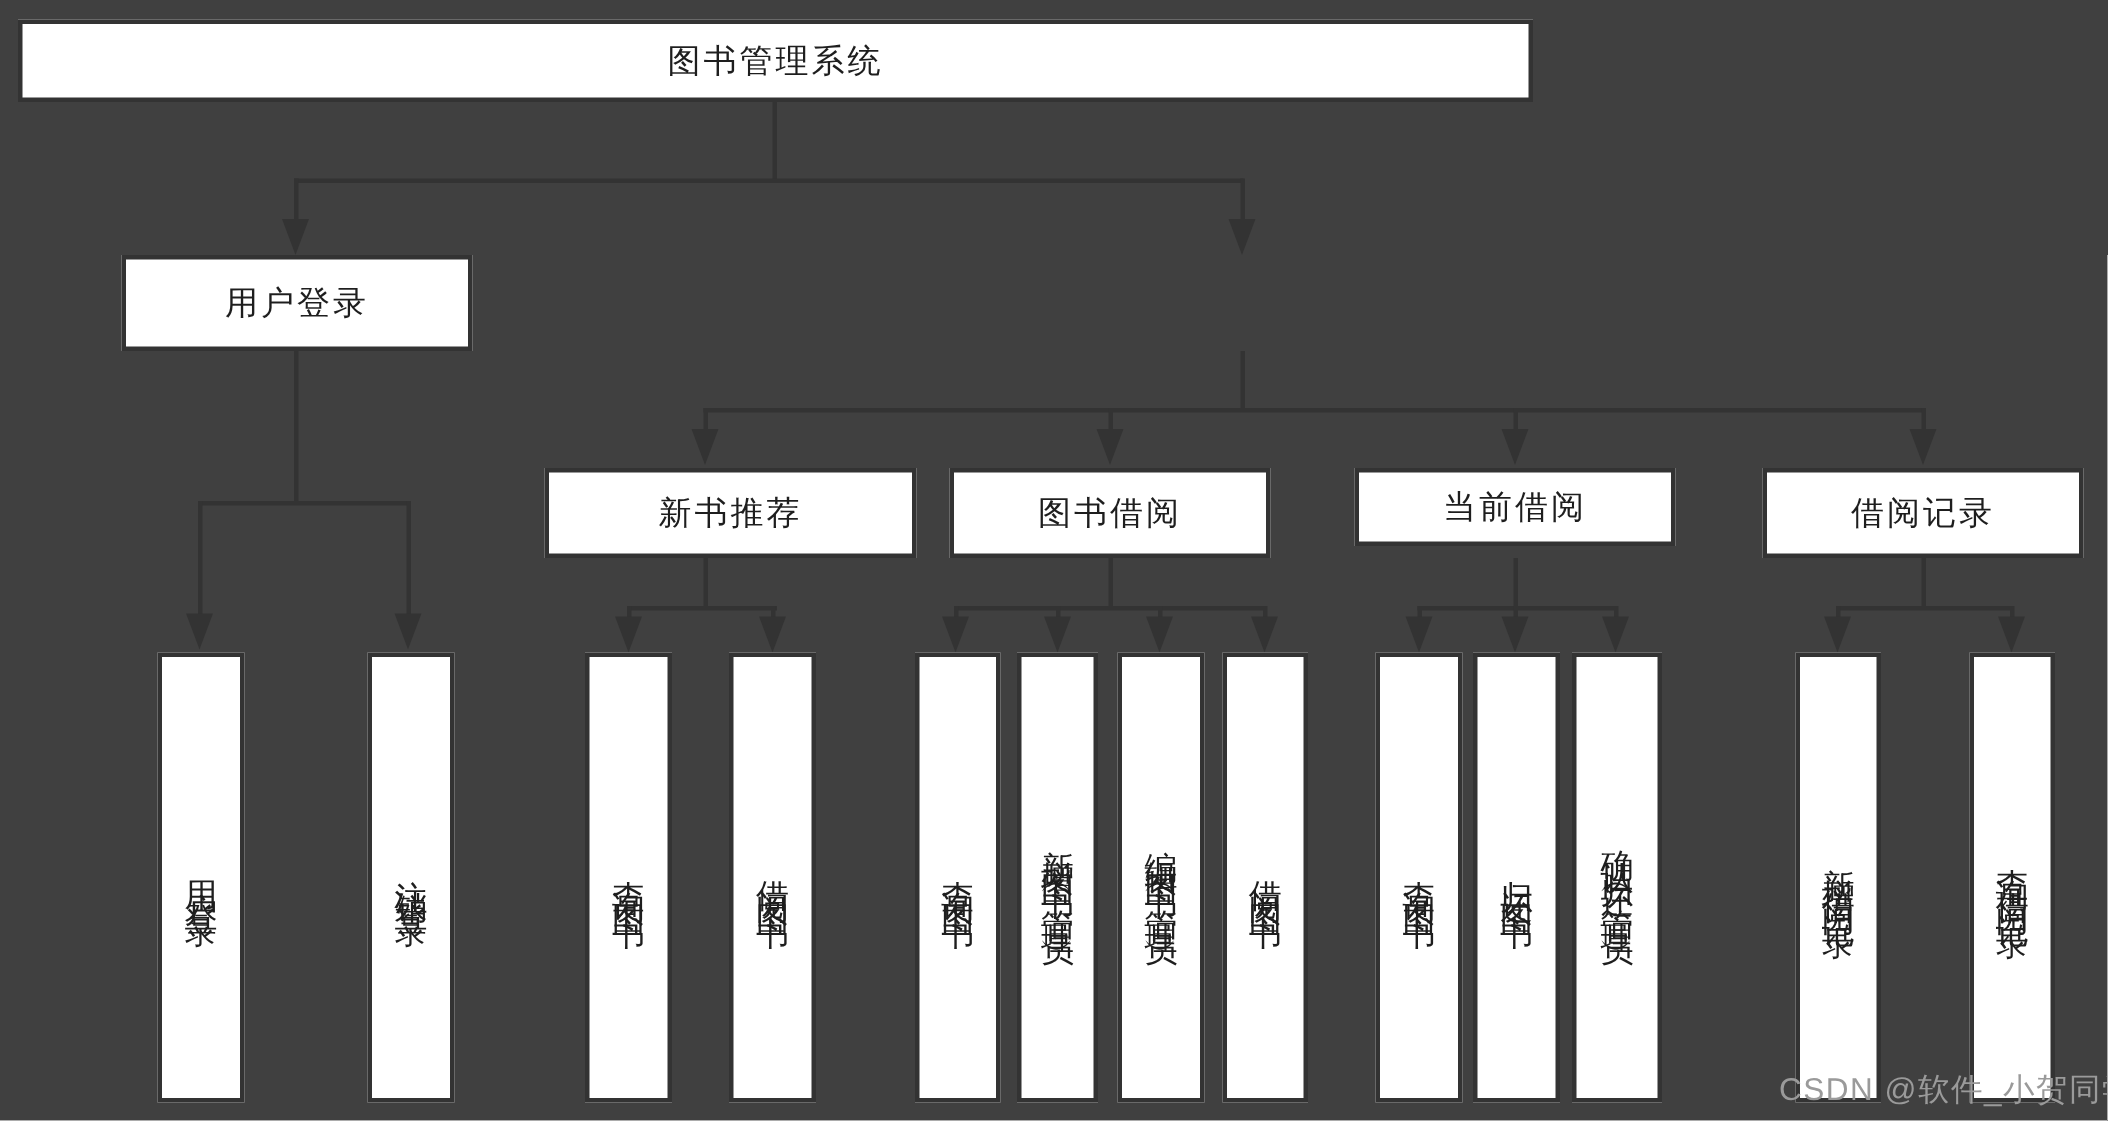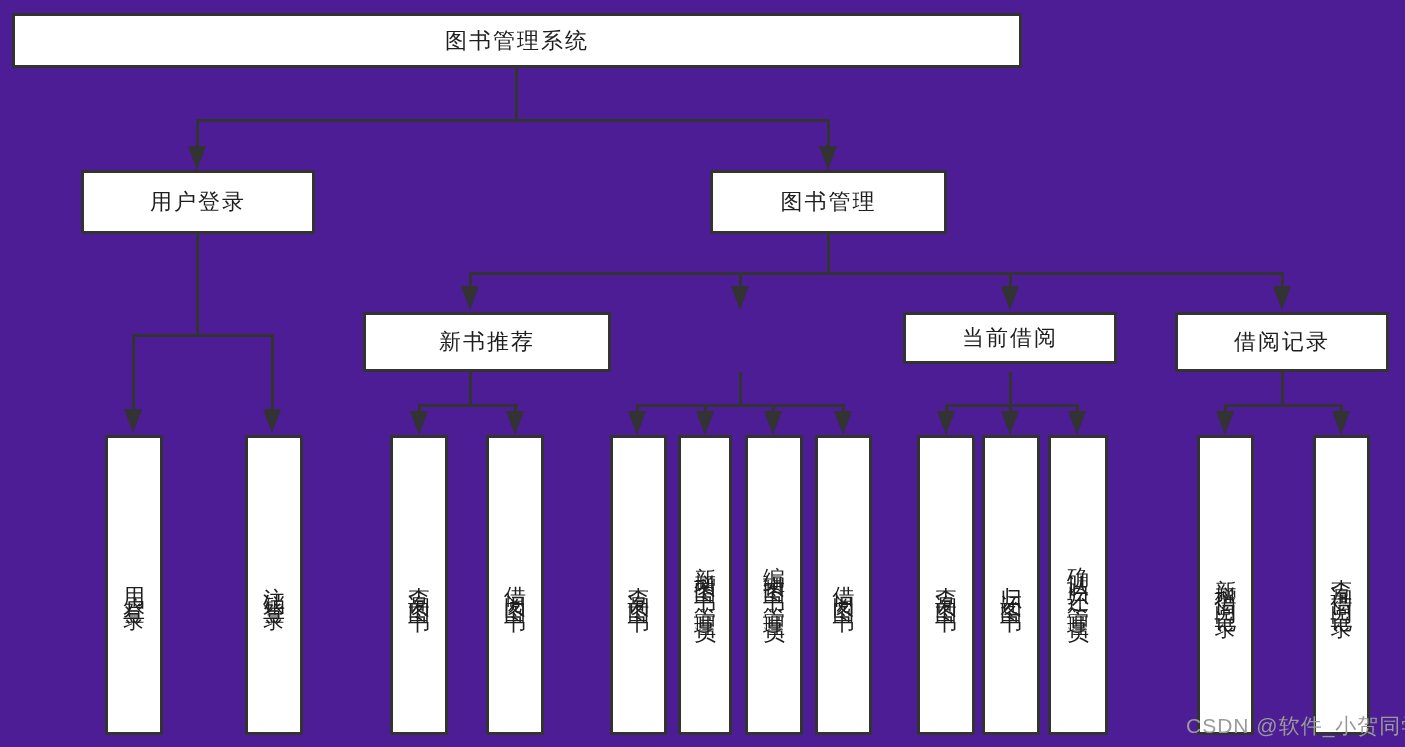--- a/index.html
+++ b/index.html
@@ -1,19 +1,19 @@
 <!DOCTYPE html>
 <html><head>
 <meta charset="utf-8">
 <style>
   html,body{margin:0;padding:0;background:#ffffff;}
   #stage{
     position:relative;
     width:1405px;height:747px;
-    background:#4c1d95;
+    background:#404040;
     font-family:"Liberation Sans","DejaVu Sans",sans-serif;
     overflow:hidden;
   }
   .box{
     position:absolute;
     box-sizing:border-box;
     border:3px solid #333333;
     background:#ffffff;
     display:flex;
     align-items:center;
@@ -62,23 +62,20 @@
   <div class="vline" style="left:515px;top:68px;height:52px"></div>
   <div class="hline" style="left:196px;top:119px;width:633px"></div>
   <div class="vline" style="left:196px;top:119px;height:28px"></div>
   <div class="arrow" style="left:188px;top:146px"></div>
   <div class="vline" style="left:827px;top:119px;height:28px"></div>
   <div class="arrow" style="left:819px;top:146px"></div>
 
   <div class="box hbox" style="left:81px;top:170px;width:234px;height:64px">
     <span class="lbl">用户登录</span>
   </div>
-  <div class="box hbox" style="left:710px;top:170px;width:237px;height:64px">
-    <span class="lbl">图书管理</span>
-  </div>
 
   <div class="vline" style="left:196px;top:234px;height:102px"></div>
   <div class="hline" style="left:132px;top:334px;width:142px"></div>
   <div class="vline" style="left:132px;top:334px;height:76px"></div>
   <div class="arrow" style="left:124px;top:409px"></div>
   <div class="vline" style="left:271px;top:334px;height:76px"></div>
   <div class="arrow" style="left:263px;top:409px"></div>
 
   <div class="vline" style="left:827px;top:234px;height:40px"></div>
   <div class="hline" style="left:469px;top:272px;width:814px"></div>
@@ -86,20 +83,23 @@
   <div class="arrow" style="left:461px;top:286px"></div>
   <div class="vline" style="left:739px;top:272px;height:14px"></div>
   <div class="arrow" style="left:731px;top:286px"></div>
   <div class="vline" style="left:1009px;top:272px;height:14px"></div>
   <div class="arrow" style="left:1001px;top:286px"></div>
   <div class="vline" style="left:1281px;top:272px;height:14px"></div>
   <div class="arrow" style="left:1273px;top:286px"></div>
 
   <div class="box hbox" style="left:363px;top:312px;width:248px;height:60px">
     <span class="lbl">新书推荐</span>
+  </div>
+  <div class="box hbox" style="left:633px;top:312px;width:214px;height:60px">
+    <span class="lbl">图书借阅</span>
   </div>
   <div class="box hbox" style="left:903px;top:312px;width:214px;height:52px">
     <span class="lbl">当前借阅</span>
   </div>
   <div class="box hbox" style="left:1175px;top:312px;width:214px;height:60px">
     <span class="lbl">借阅记录</span>
   </div>
 
   <div class="vline" style="left:469px;top:372px;height:34px"></div>
   <div class="hline" style="left:418px;top:404px;width:100px"></div>

